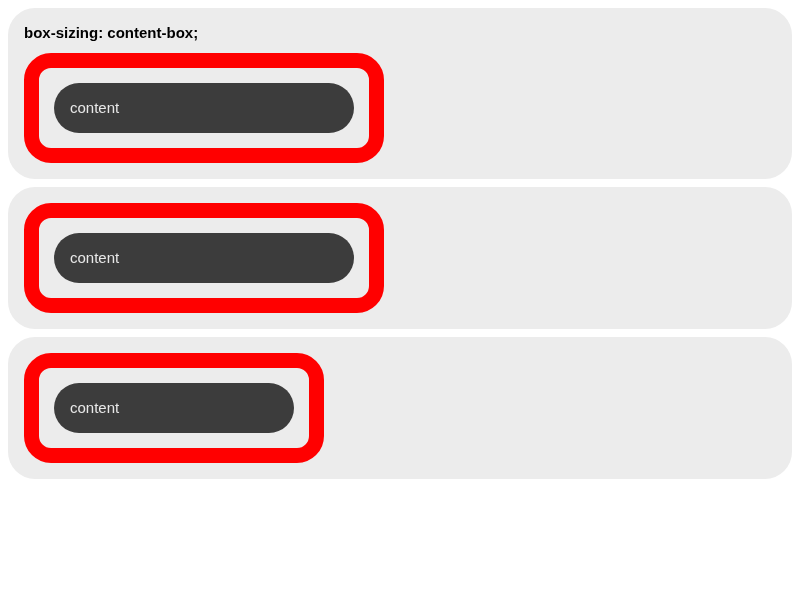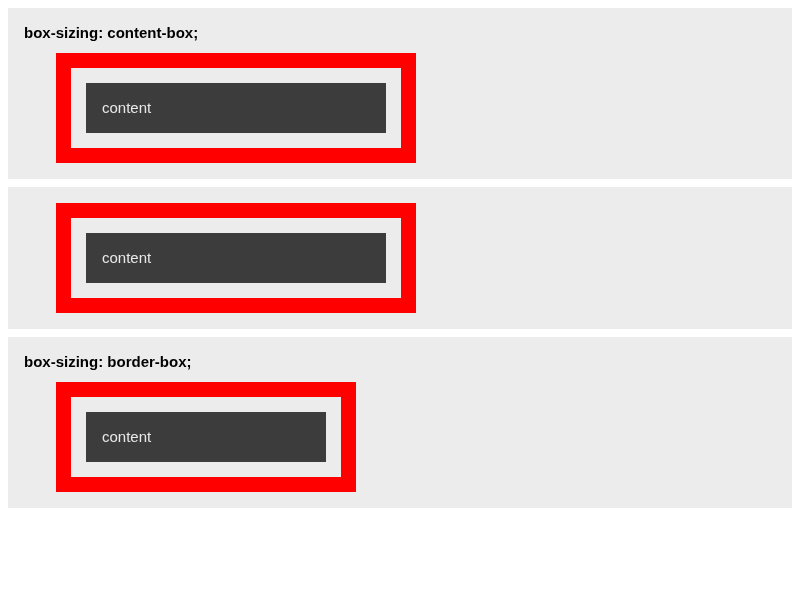--- a/index.html
+++ b/index.html
@@ -1,17 +1,18 @@
 <!DOCTYPE html>
 <html><head>
   <meta charset="utf-8">
   <style>
     * {
       margin: 0;
       padding: 0;
+      border-radius: 27px;
     }
     body {
       font-family: Arial, Helvetica, sans-serif;
       background: #ffffff;
       width: 800px;
       height: 600px;
       overflow: hidden;
     }
     .section {
       background: #ececec;
@@ -19,21 +20,20 @@
       margin: 8px;
     }
     .section-title {
       font-size: 15px;
       font-weight: bold;
       color: #000;
       margin-bottom: 12px;
     }
     .box-wrapper {
       display: block;
-      margin-left: 32px;
     }
     .box {
       border: 15px solid #ff0000;
       padding: 15px;
       background: #ececec;
     }
     .box-content-box {
       box-sizing: content-box;
       width: 300px;
       height: 50px;
@@ -76,19 +76,18 @@
 
 <div class="section">
   <div class="box-wrapper">
     <div class="box box-padding-box">
       <div class="content">content</div>
     </div>
   </div>
 </div>
 
 <div class="section">
-  <div class="section-title">box-sizing: border-box;</div>
   <div class="box-wrapper">
     <div class="box box-border-box">
       <div class="content">content</div>
     </div>
   </div>
 </div>
 
 </body></html>

